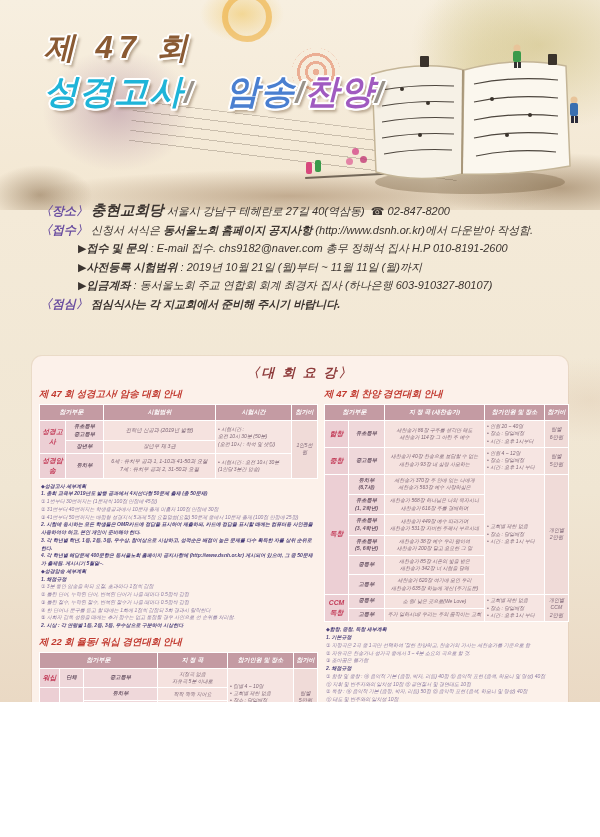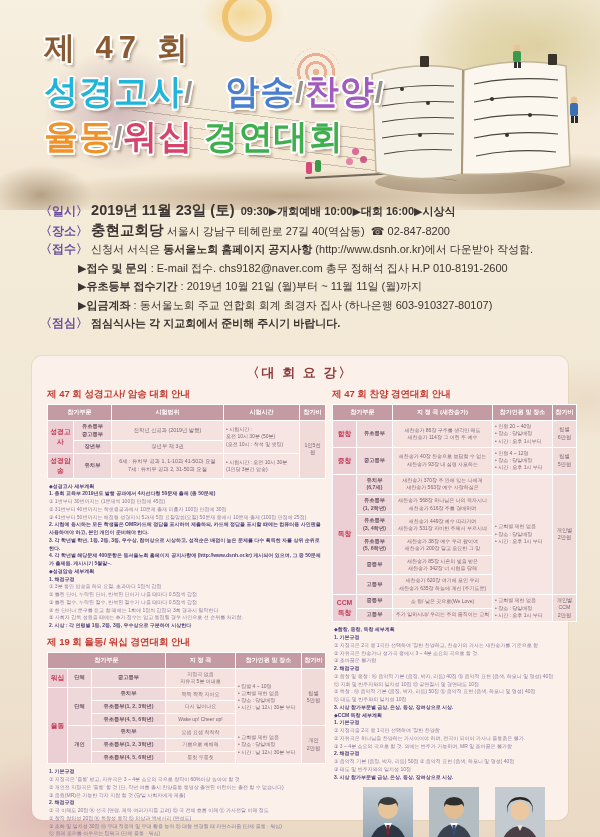--- a/index.html
+++ b/index.html
@@ -1,21 +1,21 @@
 <!DOCTYPE html>
 <html><head>
 <meta charset="utf-8">
 <style>
   html,body{margin:0;padding:0;}
   body{font-family:"Liberation Sans","DejaVu Sans",sans-serif;}
-  .poster{position:relative;width:600px;height:837px;overflow:hidden;
+  .poster{position:relative;width:600px;height:702px;overflow:hidden;
     background:
       radial-gradient(ellipse 150px 90px at 55px 815px, rgba(214,158,170,.55), transparent 70%),
       radial-gradient(ellipse 120px 60px at 590px 400px, rgba(210,180,150,.25), transparent 70%),
-      linear-gradient(#f6eedd 0%, #f4ead8 30%, #f0e6d3 70%, #ead9c4 100%);}
+      linear-gradient(#f6eedd 0%, #f4ead8 30%, #f0e6d3 70%, #ead9c4 100%); font-style: italic;}
   
   .header-art{position:absolute;left:0;top:0;width:600px;height:210px;
     background:
       radial-gradient(ellipse 105px 85px at 118px 110px, rgba(178,142,162,.55), rgba(178,142,162,0) 72%),
       radial-gradient(ellipse 70px 40px at 40px 195px, rgba(122,92,58,.5), transparent 75%),
       radial-gradient(ellipse 340px 34px at 290px 196px, rgba(134,98,62,.45), transparent 78%),
       radial-gradient(ellipse 160px 45px at 560px 188px, rgba(120,88,52,.5), transparent 78%),
       radial-gradient(ellipse 180px 120px at 540px 45px, rgba(196,180,105,.5), transparent 72%),
       radial-gradient(ellipse 90px 140px at 480px 80px, rgba(210,196,130,.35), transparent 75%),
       radial-gradient(ellipse 60px 40px at 242px 14px, rgba(238,186,60,.45), transparent 70%),
@@ -43,21 +43,21 @@
   .slash{color:#9a938a;font-size:30px;}
   
   .info{position:absolute;left:40px;top:202px;width:530px;font-size:11px;color:#3b3430;line-height:17.5px;}
   .info .lbl{color:#6b4fa0;font-weight:bold;font-size:12px;}
   .info .big{font-size:14.5px;font-weight:bold;}
   .info .b{font-weight:bold;}
   .info .row{margin-bottom:1px;}
   .info .sub{padding-left:38px;}
   
   .panel{position:absolute;left:32px;top:356px;width:536px;height:464px;background:#fcf1ea;border-radius:10px;
-    box-shadow:0 0 0 1px rgba(210,180,160,.25);padding:6px 15px;box-sizing:border-box;}
+    box-shadow:0 0 0 1px rgba(210,180,160,.25);padding:6px 7px;box-sizing:border-box;}
   .panel-title{text-align:center;font-weight:bold;font-size:13px;color:#8e3b3b;letter-spacing:2px;margin:2px 0 4px;}
   .cols{display:flex;gap:7px;}
   .col-left{width:278px;flex:none;}
   .col-right{width:244px;flex:none;}
   .sec-title{color:#c23a30;font-weight:bold;font-size:9.5px;margin:2px 0 3px;}
   table{border-collapse:collapse;width:100%;table-layout:fixed;}
   th{background:#c49ba3;color:#fff;font-size:6px;font-weight:bold;padding:3px 1px;border:1px solid #fff;}
   td{border:1px solid #fff;padding:2px 2px;font-size:5.3px;color:#7d6575;text-align:center;
      vertical-align:middle;line-height:1.45;background:#f5e2df;white-space:pre-line;word-break:break-all;}
   td.grp{color:#c23a57;font-weight:bold;font-size:6.8px;background:#eccfd4;}
@@ -126,30 +126,28 @@
         <circle cx="212" cy="58" r="3.5" fill="#e8c49a"></circle>
           <rect x="208" y="61" width="8" height="13" rx="2" fill="#3a6fb0"></rect>
         <rect x="209" y="74" width="3" height="7" fill="#2a2a3a"></rect>
           <rect x="213" y="74" width="3" height="7" fill="#2a2a3a"></rect>
       </g>
     </svg>
 
     <div class="title-block">
       <div class="t1 t-outline">제 47 회</div>
       <div class="t2 t-outline"><span class="seg-quiz">성경고사</span><span class="slash">/</span><span class="seg-recite">암송</span><span class="slash">/</span><span class="seg-praise">찬양</span><span class="slash">/</span></div>
-      <div class="t3 t-outline"><span class="seg-dance">율동</span><span class="slash">/</span><span class="seg-worship">워십</span><span> </span><span class="seg-contest">경연대회</span></div>
     </div>
   </div>
 
   <div class="info">
-    <div class="row"><span class="lbl">〈일시〉</span> <span class="big">2019년 11월 23일 (토)</span>&nbsp;&nbsp;<span class="b">09:30▶개회예배   10:00▶대회   16:00▶시상식</span></div>
     <div class="row"><span class="lbl">〈장소〉</span> <span class="big">충현교회당</span> <span>서울시 강남구 테헤란로 27길 40(역삼동)</span>&nbsp; <span>☎ 02-847-8200</span></div>
     <div class="row"><span class="lbl">〈접수〉</span> <span>신청서 서식은 </span><span class="b">동서울노회 홈페이지 공지사항</span><span> (http://www.dsnh.or.kr)에서 다운받아 작성함.</span></div>
     <div class="row sub"><span class="b">▶접수 및 문의</span><span> : E-mail 접수. chs9182@naver.com 총무 정해석 집사 H.P 010-8191-2600</span></div>
-    <div class="row sub"><span class="b">▶유초등부 접수기간</span><span> : 2019년 10월 21일 (월)부터 ~ 11월 11일 (월)까지</span></div>
+    <div class="row sub"><span class="b">▶사전등록 시험범위</span><span> : 2019년 10월 21일 (월)부터 ~ 11월 11일 (월)까지</span></div>
     <div class="row sub"><span class="b">▶입금계좌</span><span> : 동서울노회 주교 연합회 회계 최경자 집사 (하나은행 603-910327-80107)</span></div>
     <div class="row"><span class="lbl">〈점심〉</span> <span class="b">점심식사는 각 지교회에서 준비해 주시기 바랍니다.</span></div>
   </div>
 
   <div class="panel">
     <div class="panel-title">〈대 회 요 강〉</div>
     <div class="cols">
 
       <div class="col-left">
         <div class="sec-title">제 47 회 성경고사/ 암송 대회 안내</div>
@@ -187,21 +185,21 @@
                 <td class="sub">유치부</td>
                 <td>6세 : 유치부 공과 1, 1-10과 41-50과 요절
 7세 : 유치부 공과 2, 31-50과 요절</td>
                 <td class="venue">• 시험시간 : 오전 10시 30분
 (1인당 3분간 암송)</td>
               </tr>
         </tbody>
           </table>
         <div class="note"><div class="nh">◆성경고사 세부계획</div><div class="nh">1. 총회 교육부 2019년도 발행 공과에서 4지선다형 50문제 출제 (총 50문제)</div><div>  ① 1번부터 30번까지는 (1문제씩 100점 만점에 45점)</div><div>  ② 31번부터 40번까지는 학생용공과에서 10문제 출제 미흡자 100점 만점에 30점</div><div>  ③ 41번부터 50번까지는 배점형 성경지식 5과제 5점 요절말씀(요절) 50문제 중에서 10문제 출제 (100점 만점에 25점)</div><div class="nh">2. 시험에 응시하는 모든 학생들은 OMR카드에 정답을 표시하여 제출하되, 카드에 정답을 표시할 때에는 컴퓨터용 사인펜을 사용하여야 하고, 본인 개인이 준비해야 한다.</div><div class="nh">3. 각 학년별 학년, 1등, 2등, 3등, 우수상, 참여상으로 시상하고, 성적순은 배점이 높은 문제를 다수 획득한 자를 상위 순위로 한다.</div><div class="nh">4. 각 학년별 해당문제 400문항은 동서울노회 홈페이지 공지사항에 (http://www.dsnh.or.kr) 게시되어 있으며, 그 중 50문제가 출제됨. 게시시기 5월말~.</div><div class="nh">◆성경암송 세부계획</div><div class="nh">1. 채점규정</div><div>  ① 3분 동안 암송을 하되 요절, 초과마다 1점씩 감점</div><div>  ② 틀린 단어, 누락된 단어, 반복된 단어가 나올 때마다 0.5점씩 감점</div><div>  ③ 틀린 절수, 누락된 절수, 반복된 절수가 나올 때마다 0.5점씩 감점</div><div>  ④ 한 단어나 문구를 듣고 할 때에는 1회에 1점씩 감점되 3회 경과시 탈락한다</div><div>  ⑤ 사회자 감독 성원을 때에는 추가 점수는 없고 동점될 경우 사인으로 선 순위를 처리함.</div><div class="nh">2. 시상 : 각 연령별 1등, 2등, 3등, 우수상으로 구분하여 시상한다</div></div>
 
-        <div class="sec-title">제 19 회 율동/ 워십 경연대회 안내</div>
+        <div class="sec-title">제 22 회 율동/ 워십 경연대회 안내</div>
         <table>
           <colgroup>
               <col style="width:20px">
               <col style="width:24px">
               <col style="width:74px">
               <col style="width:70px">
               <col style="width:66px">
               <col style="width:24px">
             </colgroup>
           <tbody>

